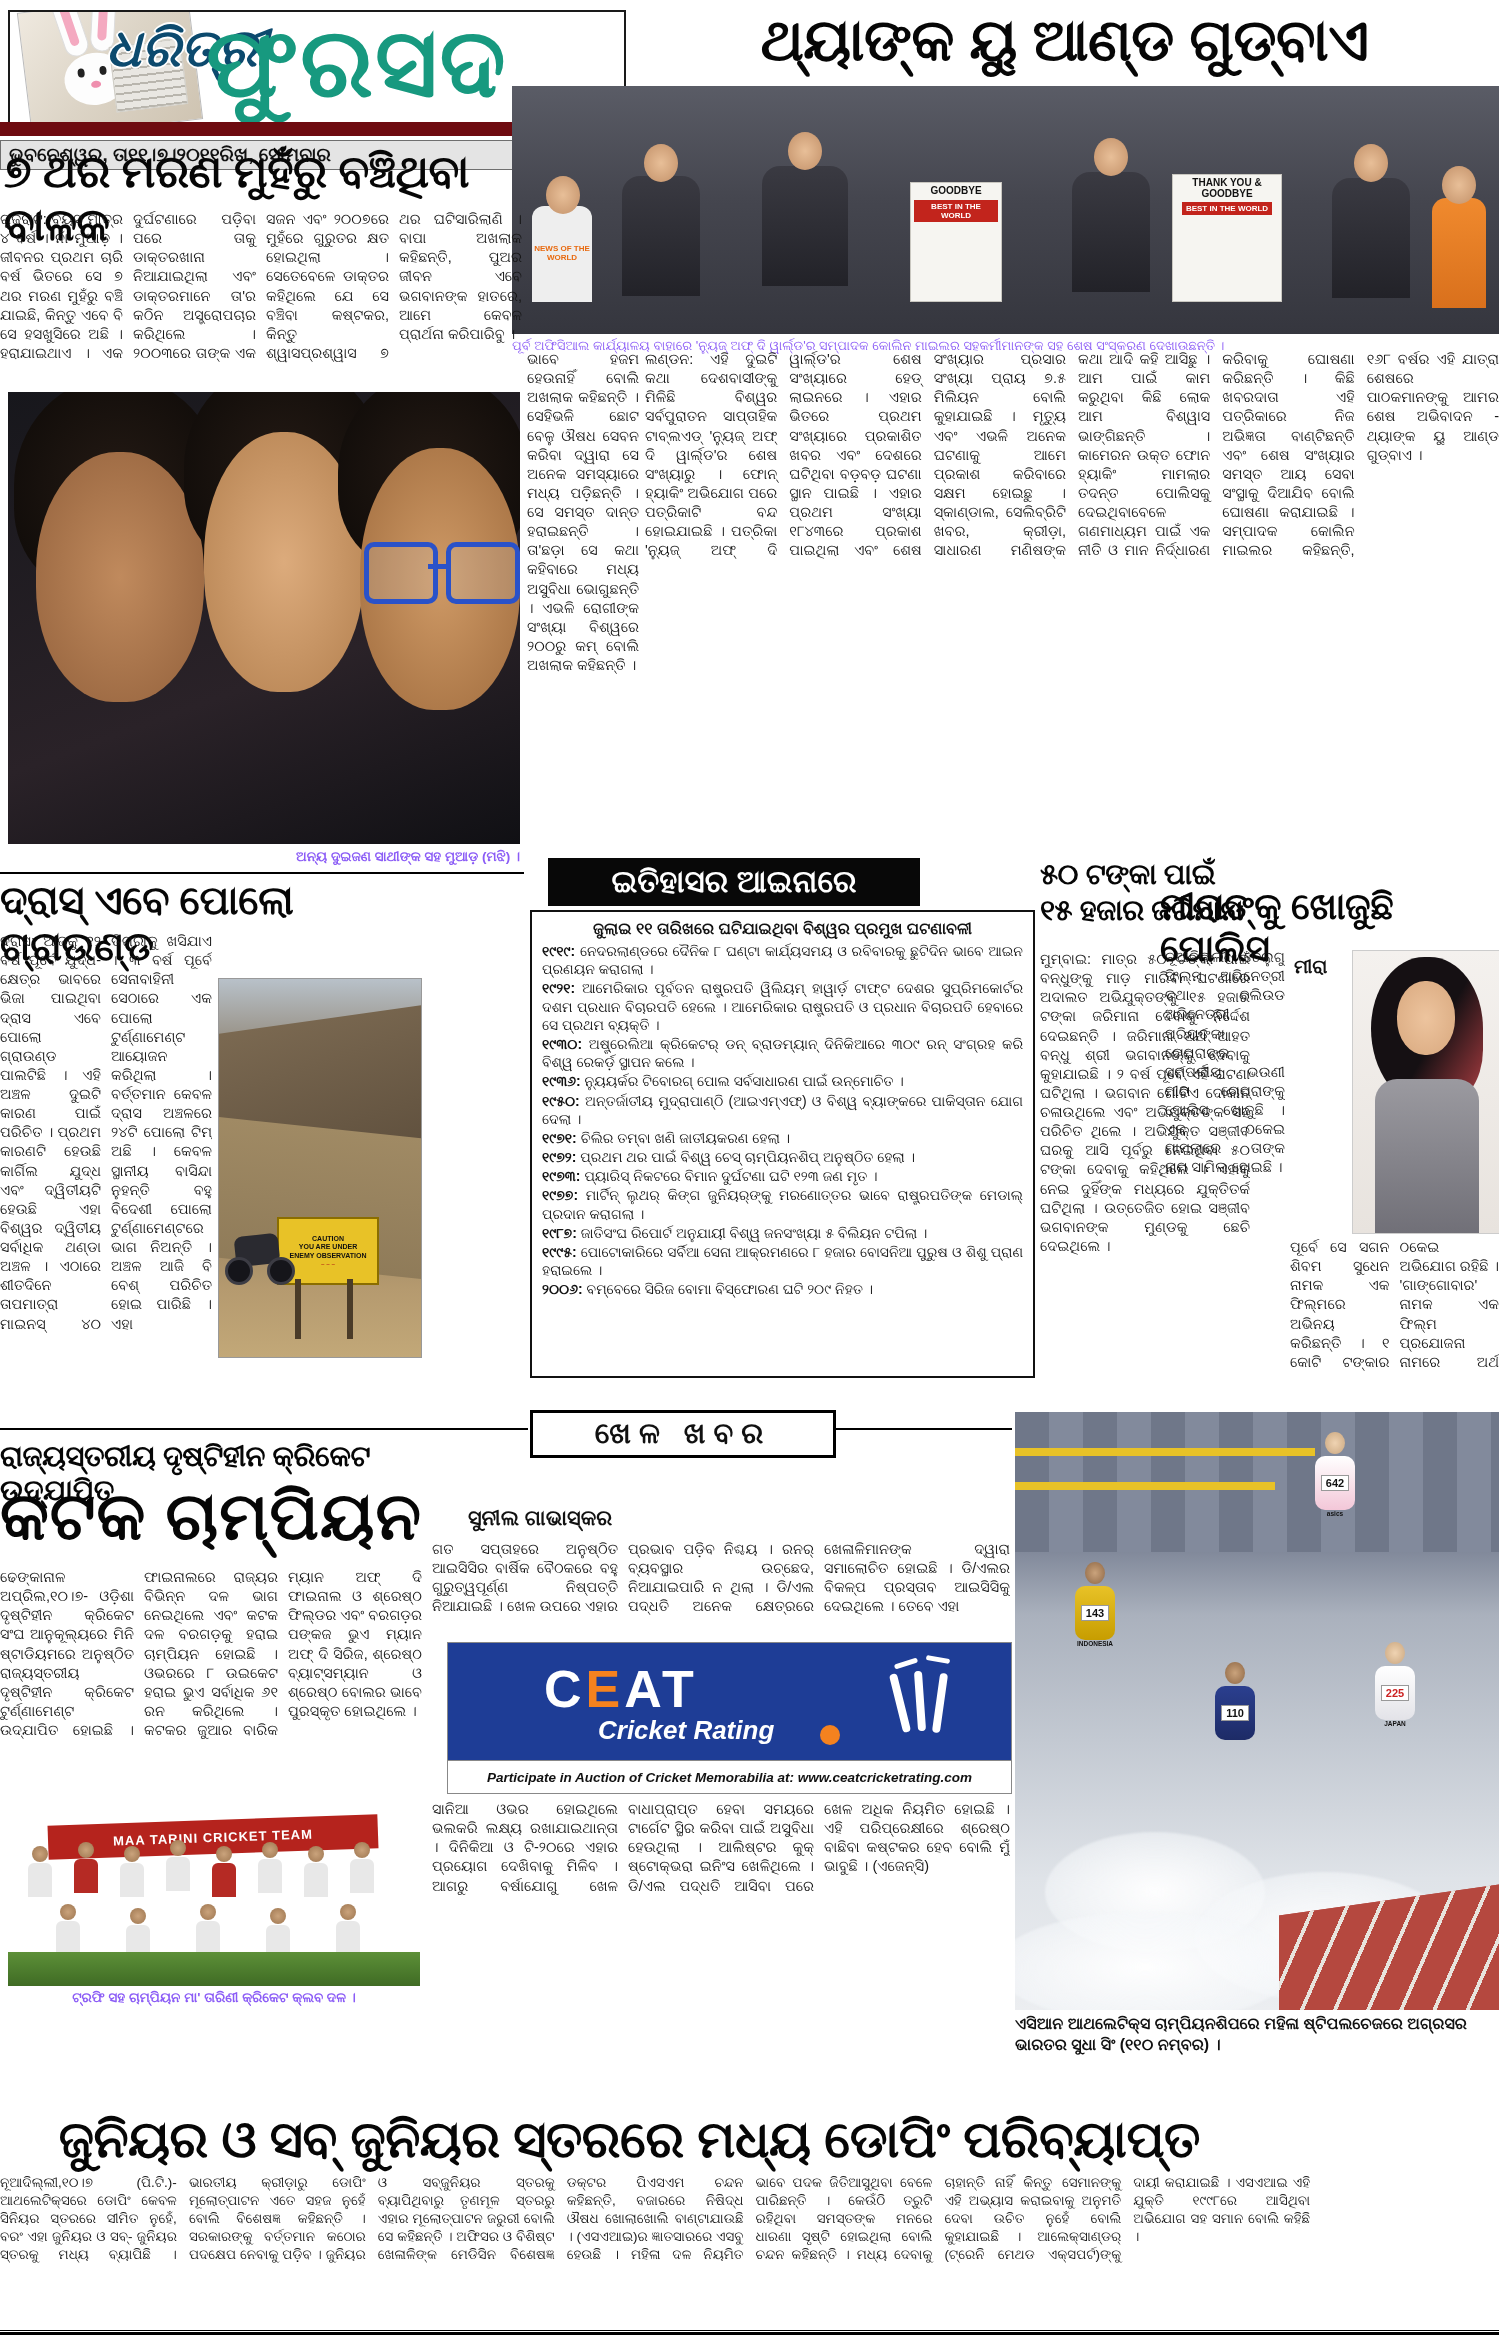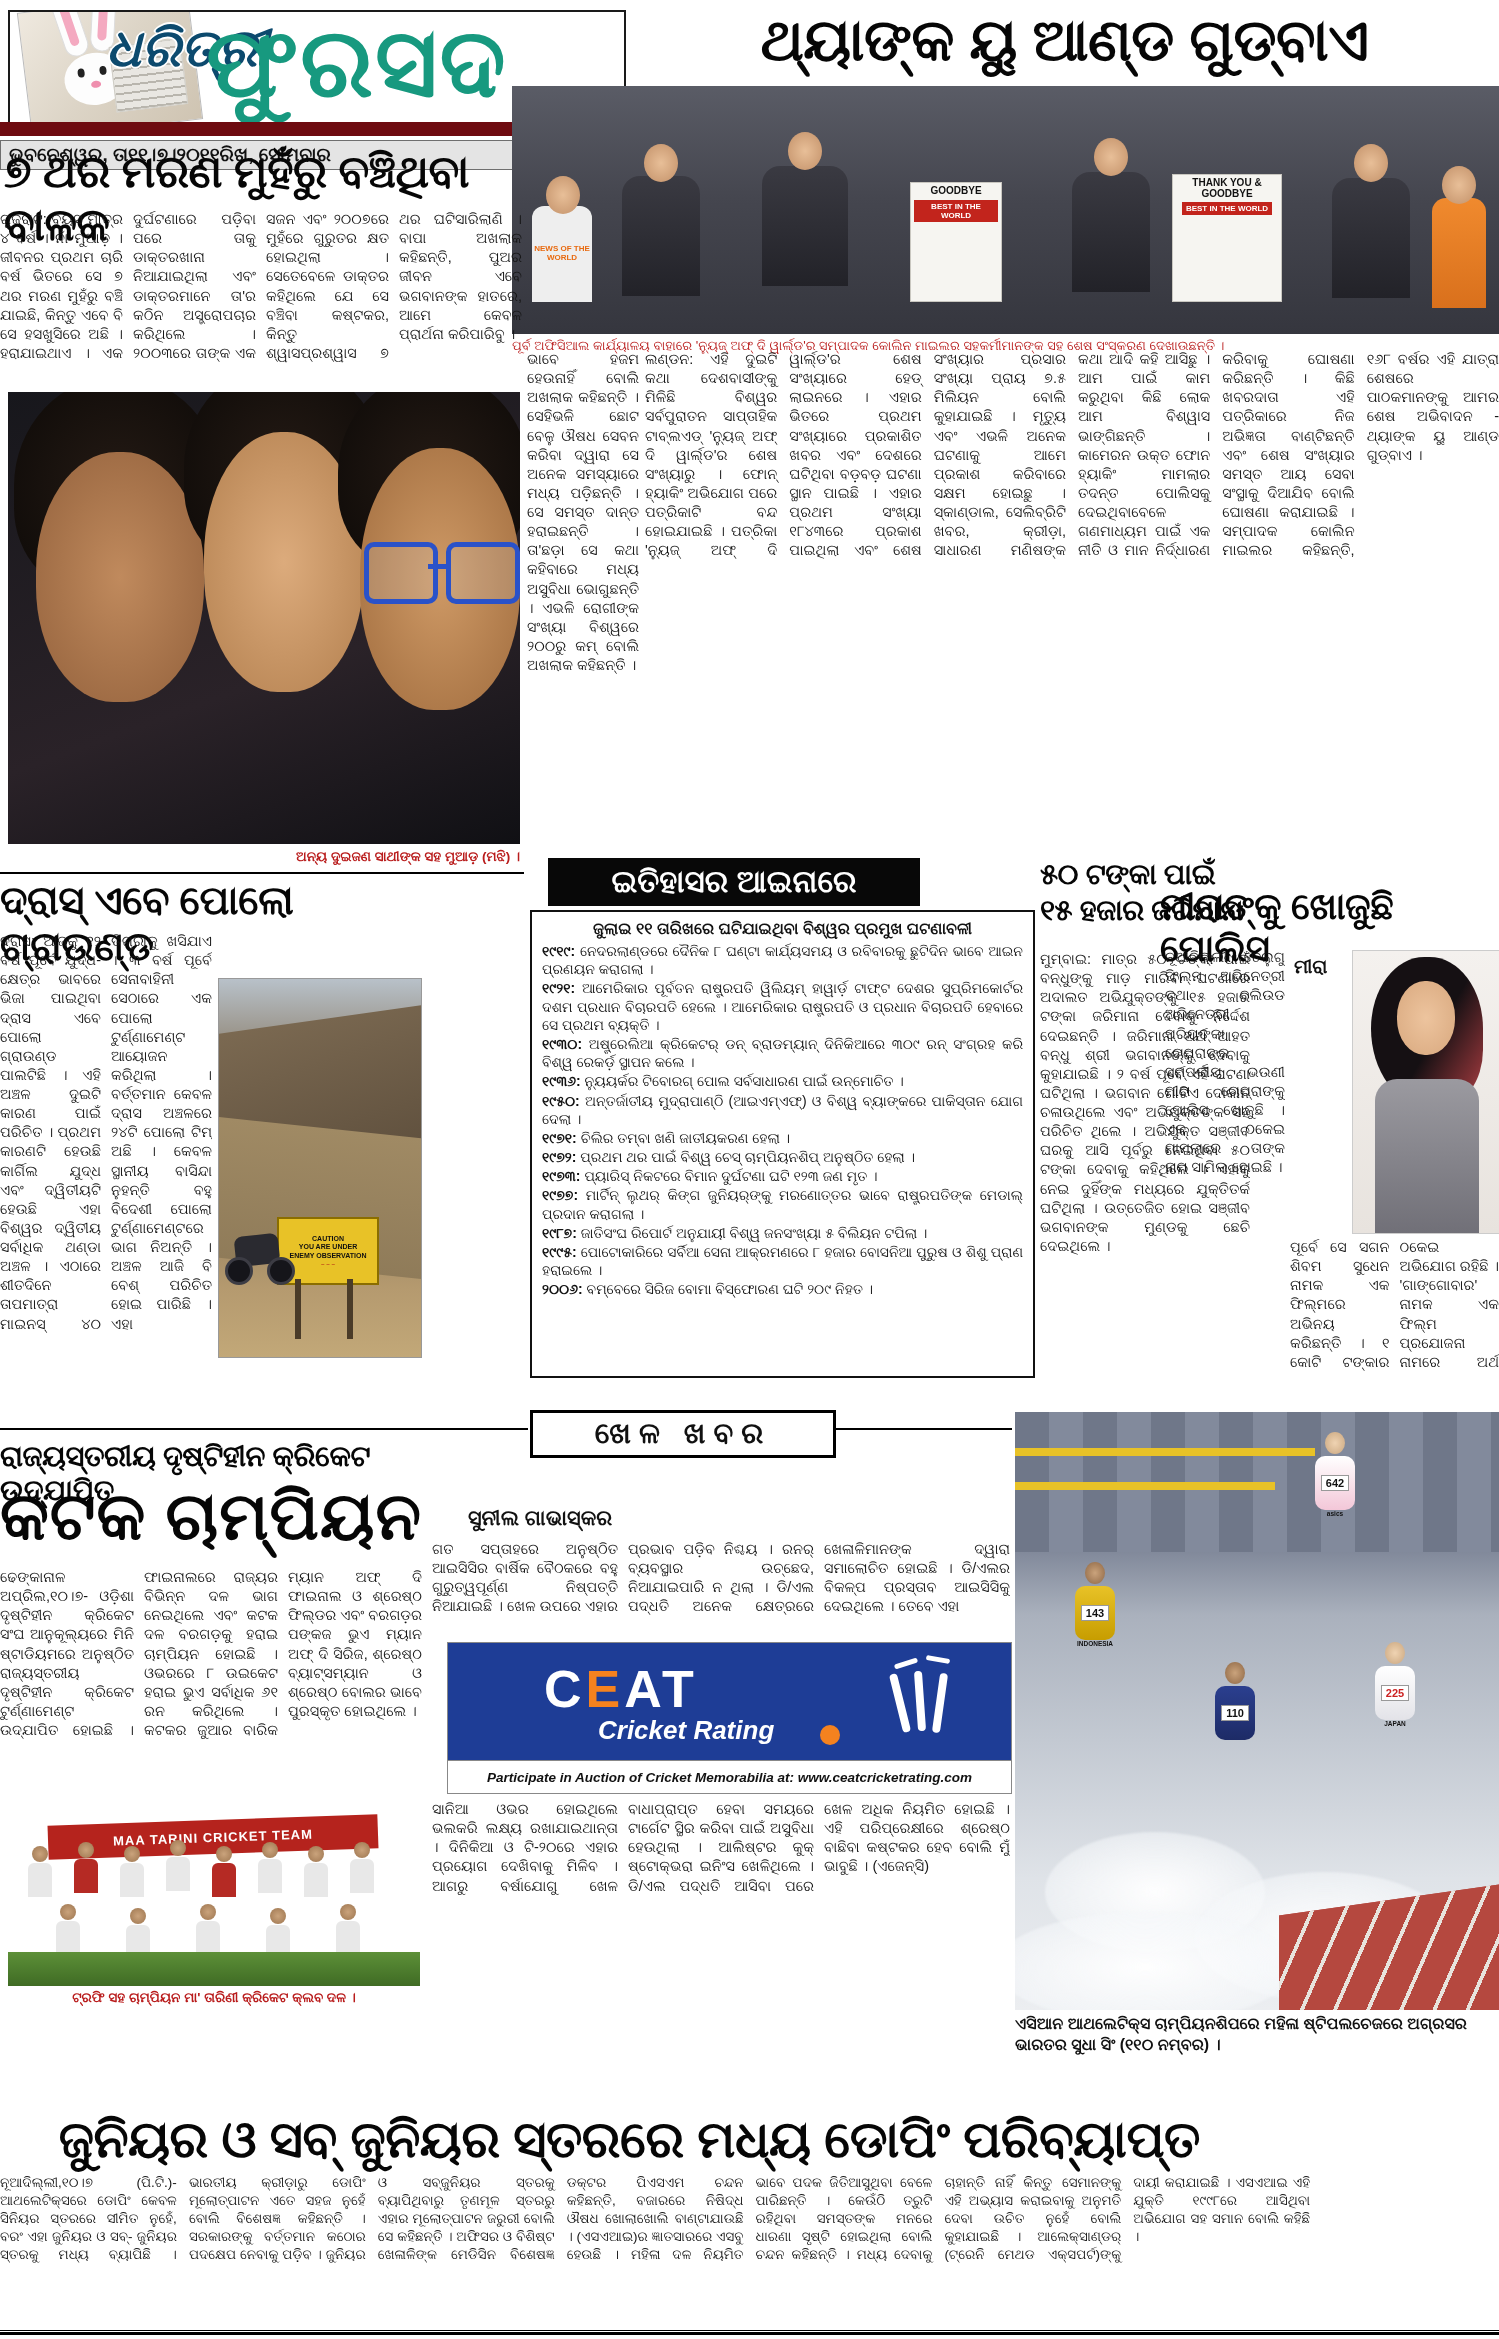--- a/index.html
+++ b/index.html
@@ -5,21 +5,21 @@
   html,body{margin:0;padding:0;background:#888;}
   #page{position:relative;width:1499px;height:2339px;background:#fff;margin:0 auto;
         font-family:"Liberation Sans","DejaVu Sans",sans-serif;color:#111;overflow:hidden;}
   .abs{position:absolute;}
   .jtext{font-size:14.5px;line-height:1.32;text-align:justify;color:#161616;}
   .cols3{column-count:3;column-gap:10px;}
   .cols4{column-count:4;column-gap:10px;}
   .cols6{column-count:6;column-gap:12px;}
   .cols8{column-count:8;column-gap:12px;font-size:13.5px;line-height:1.34;}
   .headline{font-weight:700;color:#060606;letter-spacing:-0.5px;}
-  .caption{font-size:13.5px;font-weight:700;color:#b91c1c;}
+  .caption{font-size:13.5px;font-weight:700;color:#8b5cf6;}
   .rule{background:#000;}
   
   #masthead-box{left:8px;top:10px;width:614px;height:110px;border:2px solid #1a1a1a;background:#fff;overflow:hidden;}
   #rabbit-photo{left:14px;top:-10px;width:170px;height:126px;transform:rotate(-7deg);
      background:linear-gradient(135deg,#efe9df 0%,#dcd4c6 50%,#cfc4b2 100%);border:1px solid #bbb;overflow:hidden;}
   .r-ear{position:absolute;width:22px;height:62px;background:#fdfdfd;border-radius:12px;border:1px solid #ddd;}
   .r-ear-in{position:absolute;width:9px;height:42px;background:#f4a9c0;border-radius:8px;left:6px;top:10px;}
   .r-head{position:absolute;left:38px;top:48px;width:62px;height:52px;background:#fdfdfd;border-radius:50%;}
   .r-eye{position:absolute;width:7px;height:9px;background:#222;border-radius:50%;}
   .r-nose{position:absolute;left:64px;top:76px;width:10px;height:7px;background:#ef8fae;border-radius:50%;}

